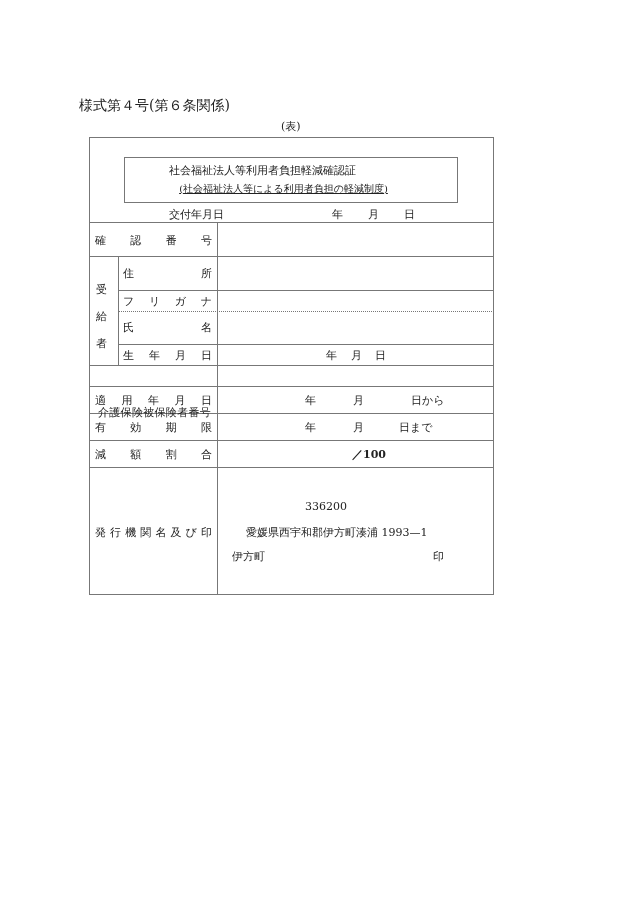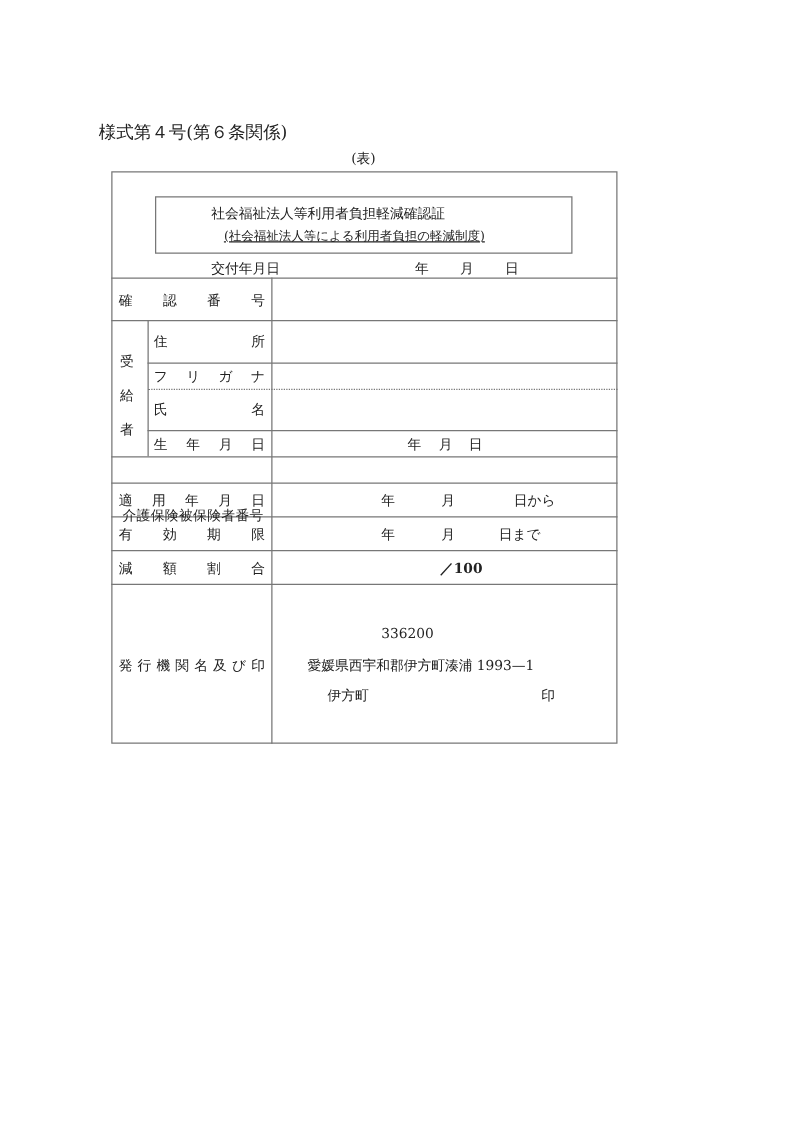--- a/index.html
+++ b/index.html
@@ -127,14 +127,14 @@
   <span>行</span>
   <span>機</span>
   <span>関</span>
   <span>名</span>
   <span>及</span>
   <span>び</span>
   <span>印</span>
 </div>
 <div class="abs" style="left:305px; top:500px;">336200</div>
 <div class="abs" style="left:246px; top:525px;">愛媛県西宇和郡伊方町湊浦 1993—1</div>
-<div class="abs" style="left:262px; top:549px;">伊方町</div>
+<div class="abs" style="left:232px; top:549px;">伊方町</div>
 <div class="abs" style="left:433px; top:549px;">印</div>
 
 </body></html>

